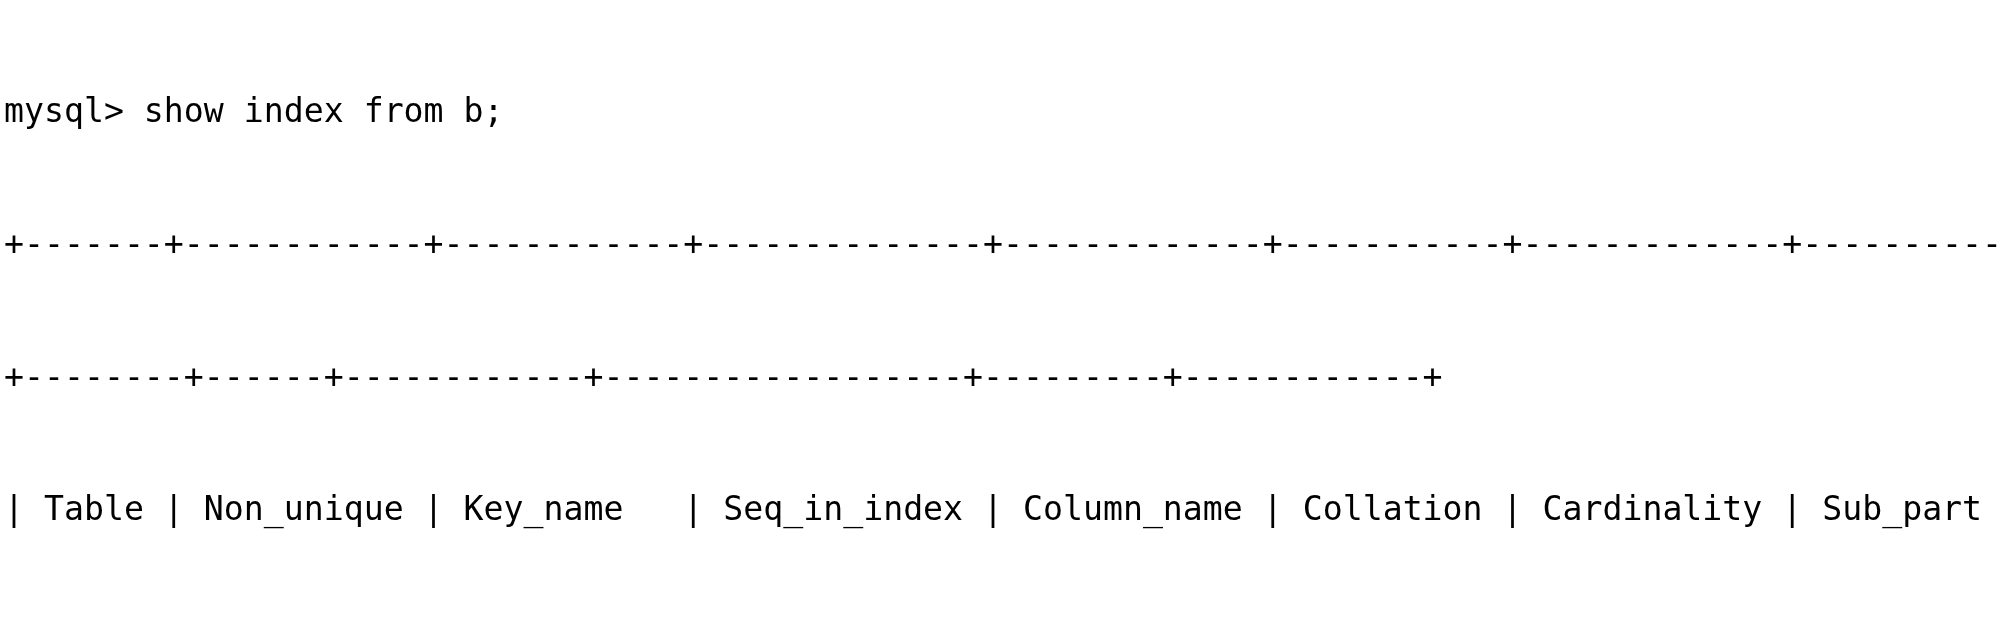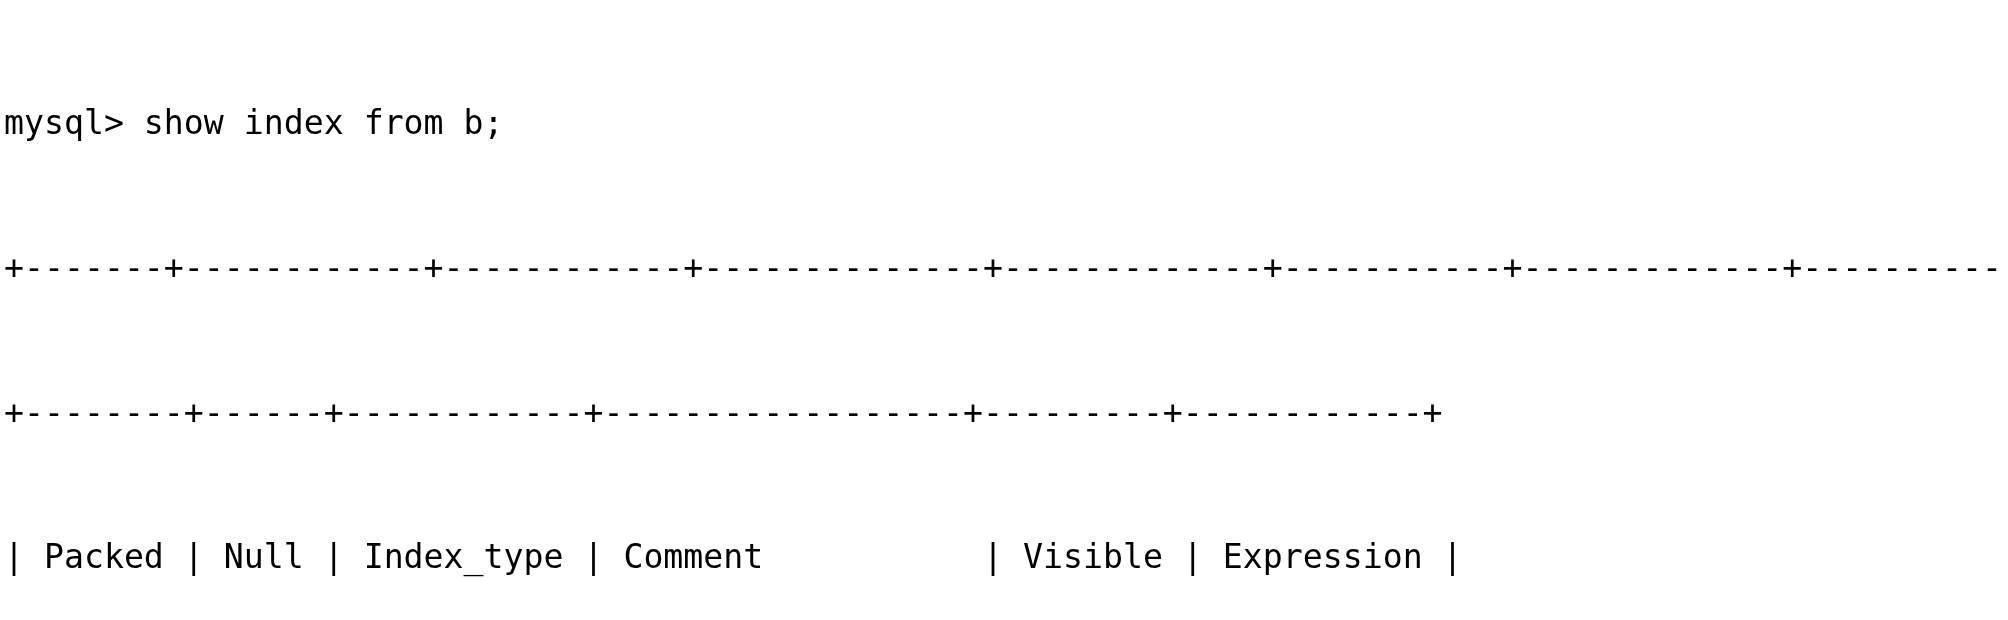--- a/index.html
+++ b/index.html
@@ -19,30 +19,30 @@
     font-family: "DejaVu Sans Mono", "Liberation Mono", monospace;
     font-size: 33.2px;
     line-height: 44.2px;
     font-weight: 400;
     white-space: pre;
     letter-spacing: 0;
   }
   .term-line {
     height: 44.2px;
     white-space: pre;
-    margin-top: 12px;
   }
 </style>
 </head>
 <body>
 
 <div class="terminal-screen">
   <div class="term-line">mysql&gt; show index from b;</div>
   <div class="term-line">+-------+------------+------------+--------------+-------------+-----------+-------------+----------</div>
   <div class="term-line">+--------+------+------------+------------------+---------+------------+</div>
+  <div class="term-line">| Table | Non_unique | Key_name   | Seq_in_index | Column_name | Collation | Cardinality | Sub_part </div>
   <div class="term-line">| Packed | Null | Index_type | Comment           | Visible | Expression |</div>
   
   
   
   
   
   
   
   
   

